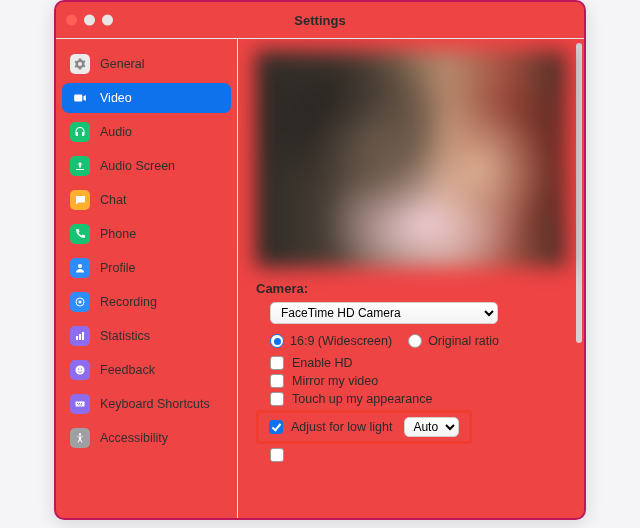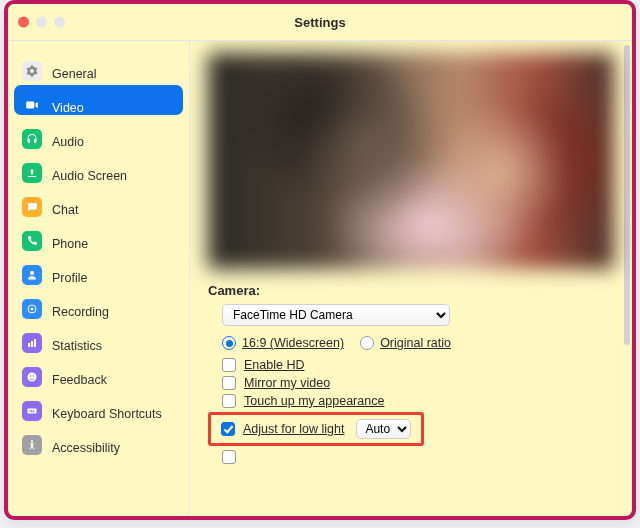--- a/index.html
+++ b/index.html
@@ -8,25 +8,25 @@
     width: 640px;
     height: 528px;
     font-family: -apple-system, "Helvetica Neue", Arial, sans-serif;
     font-size: 13px;
     color: #2b2b2b;
     background: #f5f5f7;
     overflow: hidden;
   }
   .window {
     position: relative;
-    width: 632px;
+    width: 532px;
     height: 520px;
     margin: 0 auto;
-    background: #fef9c3;
-    border: 4px solid #be185d;
+    background: #ef4444;
+    border: 2px solid #be185d;
     border-radius: 10px;
     box-shadow: 0 4px 18px rgba(0,0,0,0.12);
     overflow: hidden;
     box-sizing: border-box;
     display: flex;
     flex-direction: column;
   }
 
   
   .titlebar {
@@ -66,21 +66,21 @@
   
   .sidebar {
     width: 182px;
     border-right: 1px solid #e9e9e9;
     padding: 10px 6px;
     box-sizing: border-box;
     overflow-y: auto;
   }
   .sitem {
     display: flex;
-    align-items: flex-end;
+    align-items: center;
     gap: 10px;
     height: 30px;
     padding: 0 8px;
     border-radius: 7px;
     cursor: pointer;
     color: #303030;
     margin-bottom: 4px;
   }
   .sitem.active {
     background: #0e72ec;
@@ -155,21 +155,21 @@
   .radio:checked::after {
     content:""; position:absolute; inset:2.5px; border-radius:50%;
     background:#0e72ec;
   }
   .check { border-radius: 3px; }
   .check:checked { background:#0e72ec; border-color:#0e72ec; }
   .check:checked::after {
     content:""; position:absolute; left:4px; top:1px; width:3px; height:7px;
     border: solid #fff; border-width: 0 2px 2px 0; transform: rotate(40deg);
   }
-  label.opt { font-size: 12.5px; text-decoration: underline; }
+  label.opt { font-size: 12.5px; }
 
   .lowlight-select {
     height: 20px;
     font-size: 12px;
     border: 1px solid #cfcfcf;
     border-radius: 5px;
     background: linear-gradient(#ffffff,#f3f3f3);
     padding: 0 4px;
     margin-left: 4px;
   }

